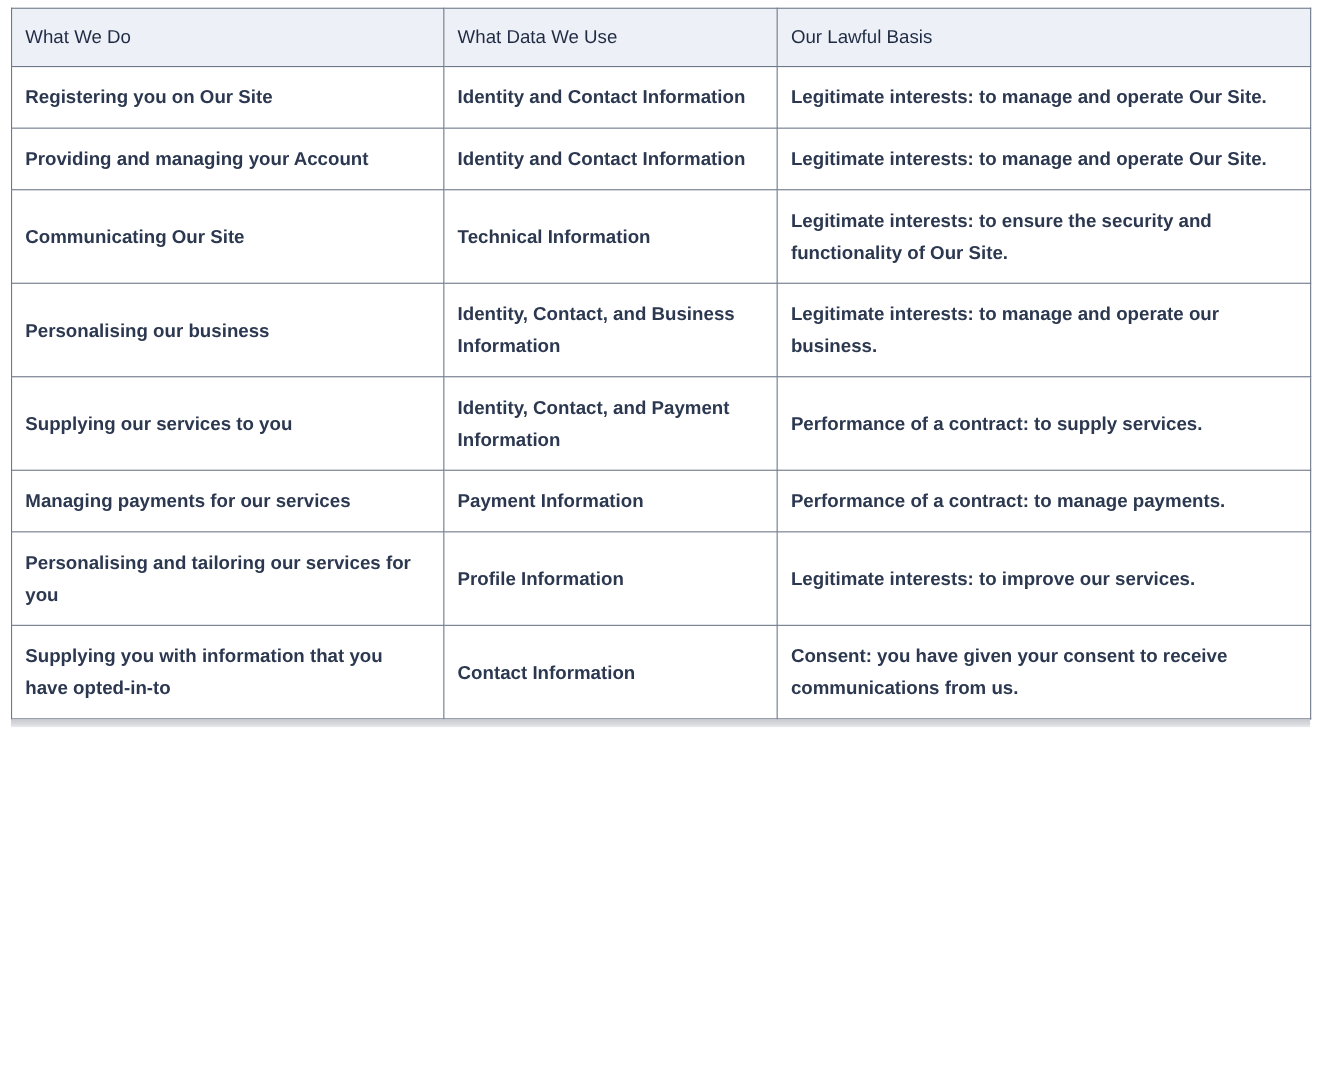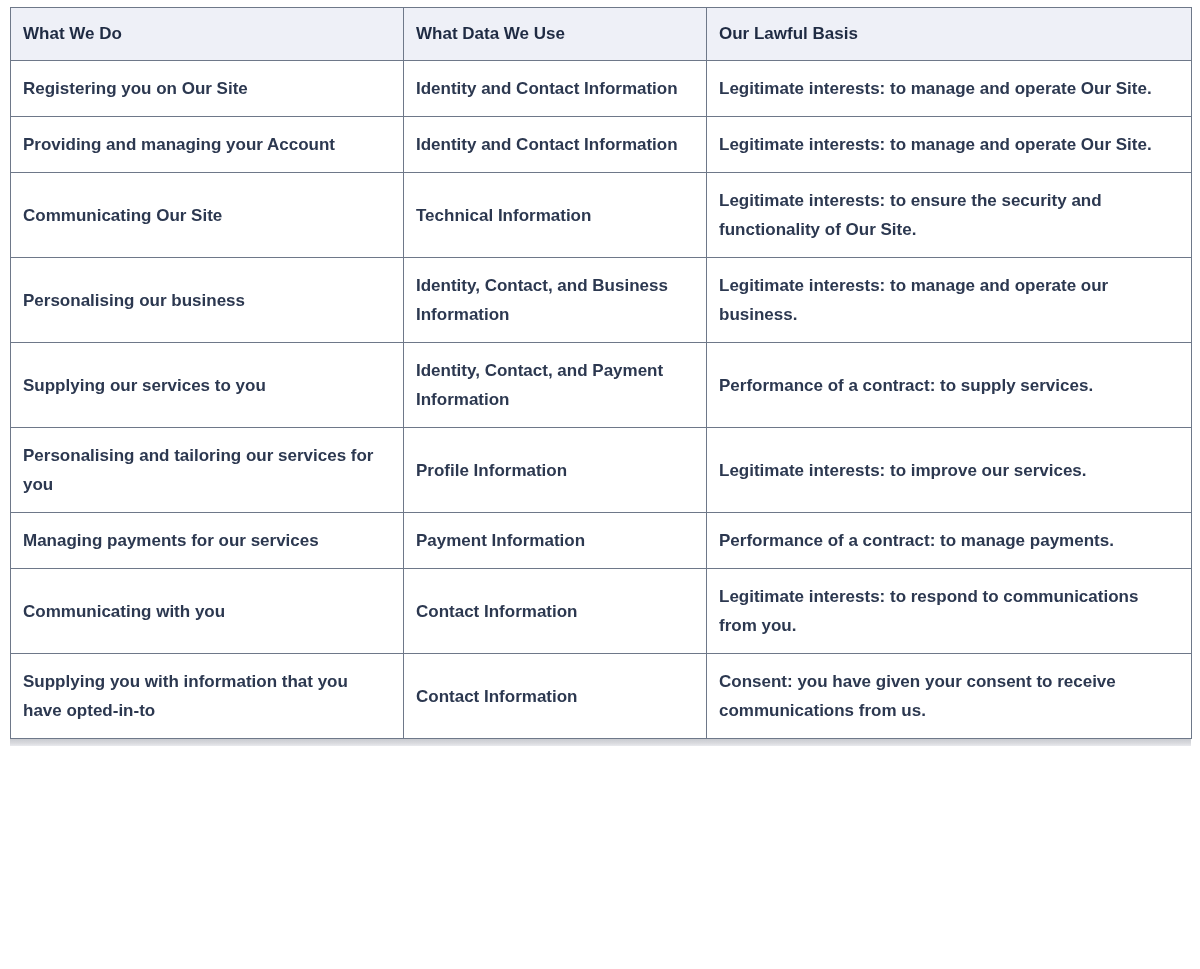--- a/index.html
+++ b/index.html
@@ -36,21 +36,21 @@
     padding:13px 14px 13px 12px;
     font-size:17px;
     line-height:29px;
     text-align:left;
     vertical-align:middle;
     word-wrap:break-word;
   }
   .data-use-table th{
     background:var(--header-bg);
     color:var(--header-text);
-    font-weight:700;
+    font-weight:400;
     line-height:24px;
     padding-top:14px;
     padding-bottom:14px;
     margin-left:48px;
   }
   .data-use-table td{
     background:var(--cell-bg);
     color:var(--body-text);
     font-weight:700;
   }
@@ -98,33 +98,28 @@
         <td>Personalising our business</td>
         <td>Identity, Contact, and Business Information</td>
         <td>Legitimate interests: to manage and operate our business.</td>
       </tr>
       <tr>
         <td>Supplying our services to you</td>
         <td>Identity, Contact, and Payment Information</td>
         <td>Performance of a contract: to supply services.</td>
       </tr>
       <tr>
-        <td>Personalising and tailoring our services for you</td>
-        <td>Profile Information</td>
-        <td>Legitimate interests: to improve our services.</td>
-      </tr>
-      <tr>
         <td>Managing payments for our services</td>
         <td>Payment Information</td>
         <td>Performance of a contract: to manage payments.</td>
       </tr>
       <tr>
-        <td>Communicating with you</td>
-        <td>Contact Information</td>
-        <td>Legitimate interests: to respond to communications from you.</td>
+        <td>Personalising and tailoring our services for you</td>
+        <td>Profile Information</td>
+        <td>Legitimate interests: to improve our services.</td>
       </tr>
       <tr>
         <td>Supplying you with information that you have opted-in-to</td>
         <td>Contact Information</td>
         <td>Consent: you have given your consent to receive communications from us.</td>
       </tr>
     </tbody>
   </table>
 </div>
 <div class="bottom-shade"></div>

